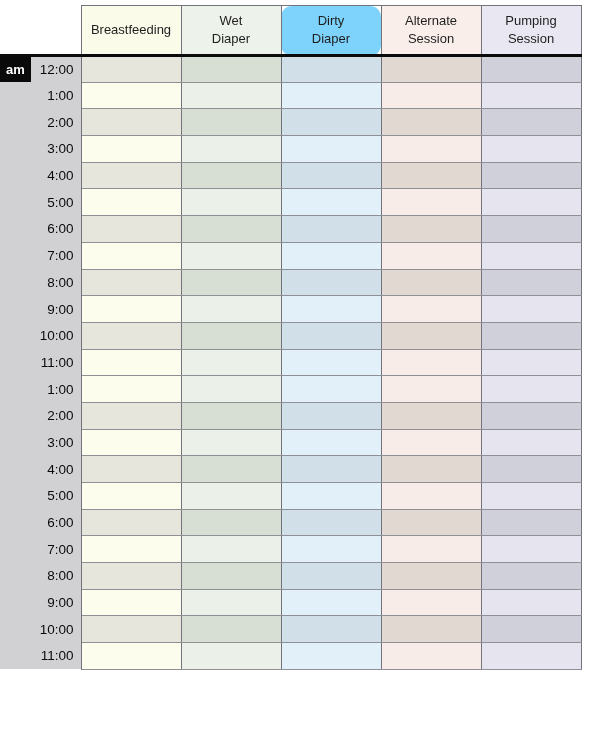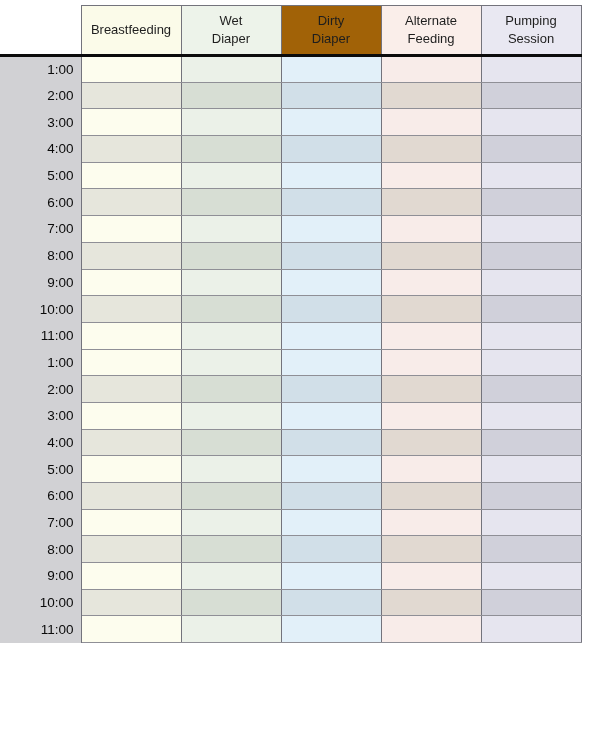--- a/index.html
+++ b/index.html
@@ -95,29 +95,37 @@
         <col style="width: 100px;">
         <col style="width: 100px;">
         <col style="width: 100px;">
       </colgroup>
     <thead>
         <tr>
           <th class="corner"></th>
           <th class="col-head" style="background: rgb(251, 251, 233);">Breastfeeding</th>
           <th class="col-head" style="background: rgb(237, 243, 234);">Wet
 Diaper</th>
-          <th class="col-head" style="background: #a16207;">Dirty
+          <th class="col-head" style="background: #7dd3fc; border-radius: 11px;">Dirty
 Diaper</th>
           <th class="col-head" style="background: rgb(250, 238, 234);">Alternate
-Feeding</th>
+Session</th>
           <th class="col-head" style="background: rgb(233, 232, 242);">Pumping
 Session</th>
         </tr>
       </thead>
     <tbody>
+        <tr>
+          <td class="time"><span class="badge">am</span><span>12:00</span></td>
+          <td class="cell" style="background: rgb(230, 230, 220);"></td>
+          <td class="cell" style="background: rgb(215, 222, 212);"></td>
+          <td class="cell" style="background: rgb(209, 223, 232);"></td>
+          <td class="cell" style="background: rgb(225, 217, 209);"></td>
+          <td class="cell" style="background: rgb(208, 208, 218);"></td>
+        </tr>
         <tr>
           <td class="time"><span>1:00</span></td>
           <td class="cell" style="background: rgb(253, 253, 238);"></td>
           <td class="cell" style="background: rgb(235, 241, 232);"></td>
           <td class="cell" style="background: rgb(226, 240, 249);"></td>
           <td class="cell" style="background: rgb(248, 236, 233);"></td>
           <td class="cell" style="background: rgb(230, 229, 239);"></td>
         </tr>
         <tr>
           <td class="time"><span>2:00</span></td>

